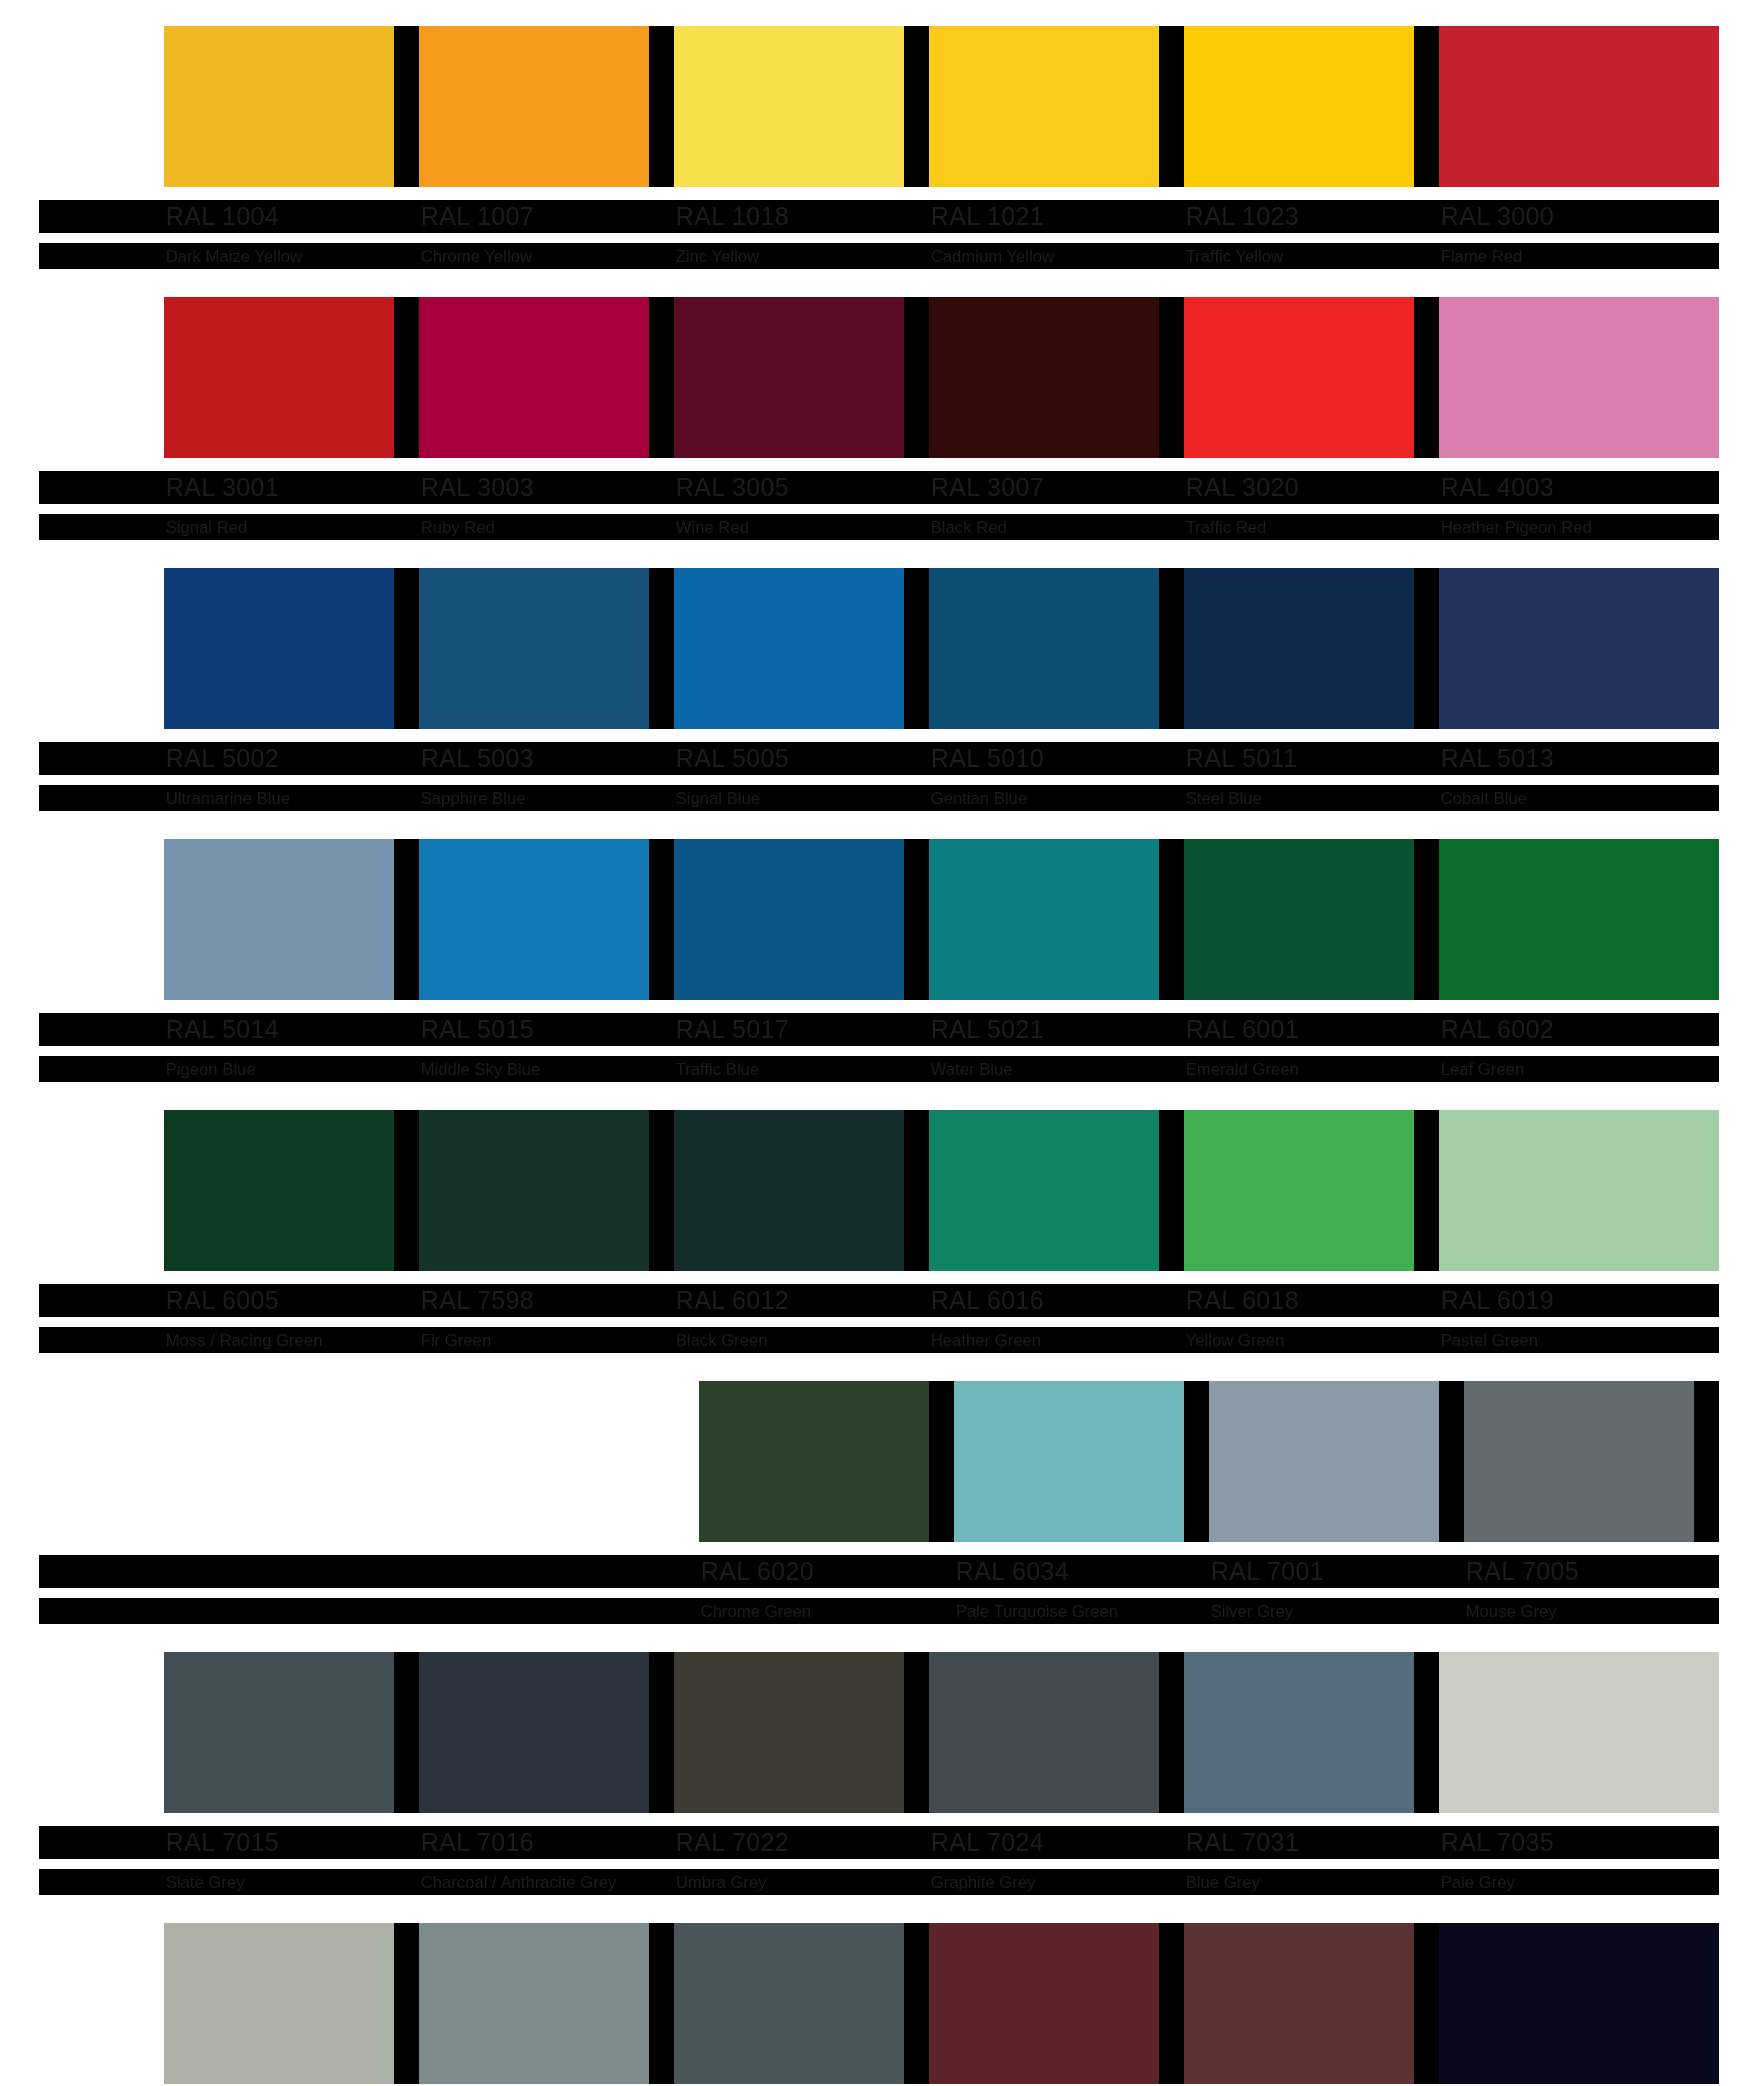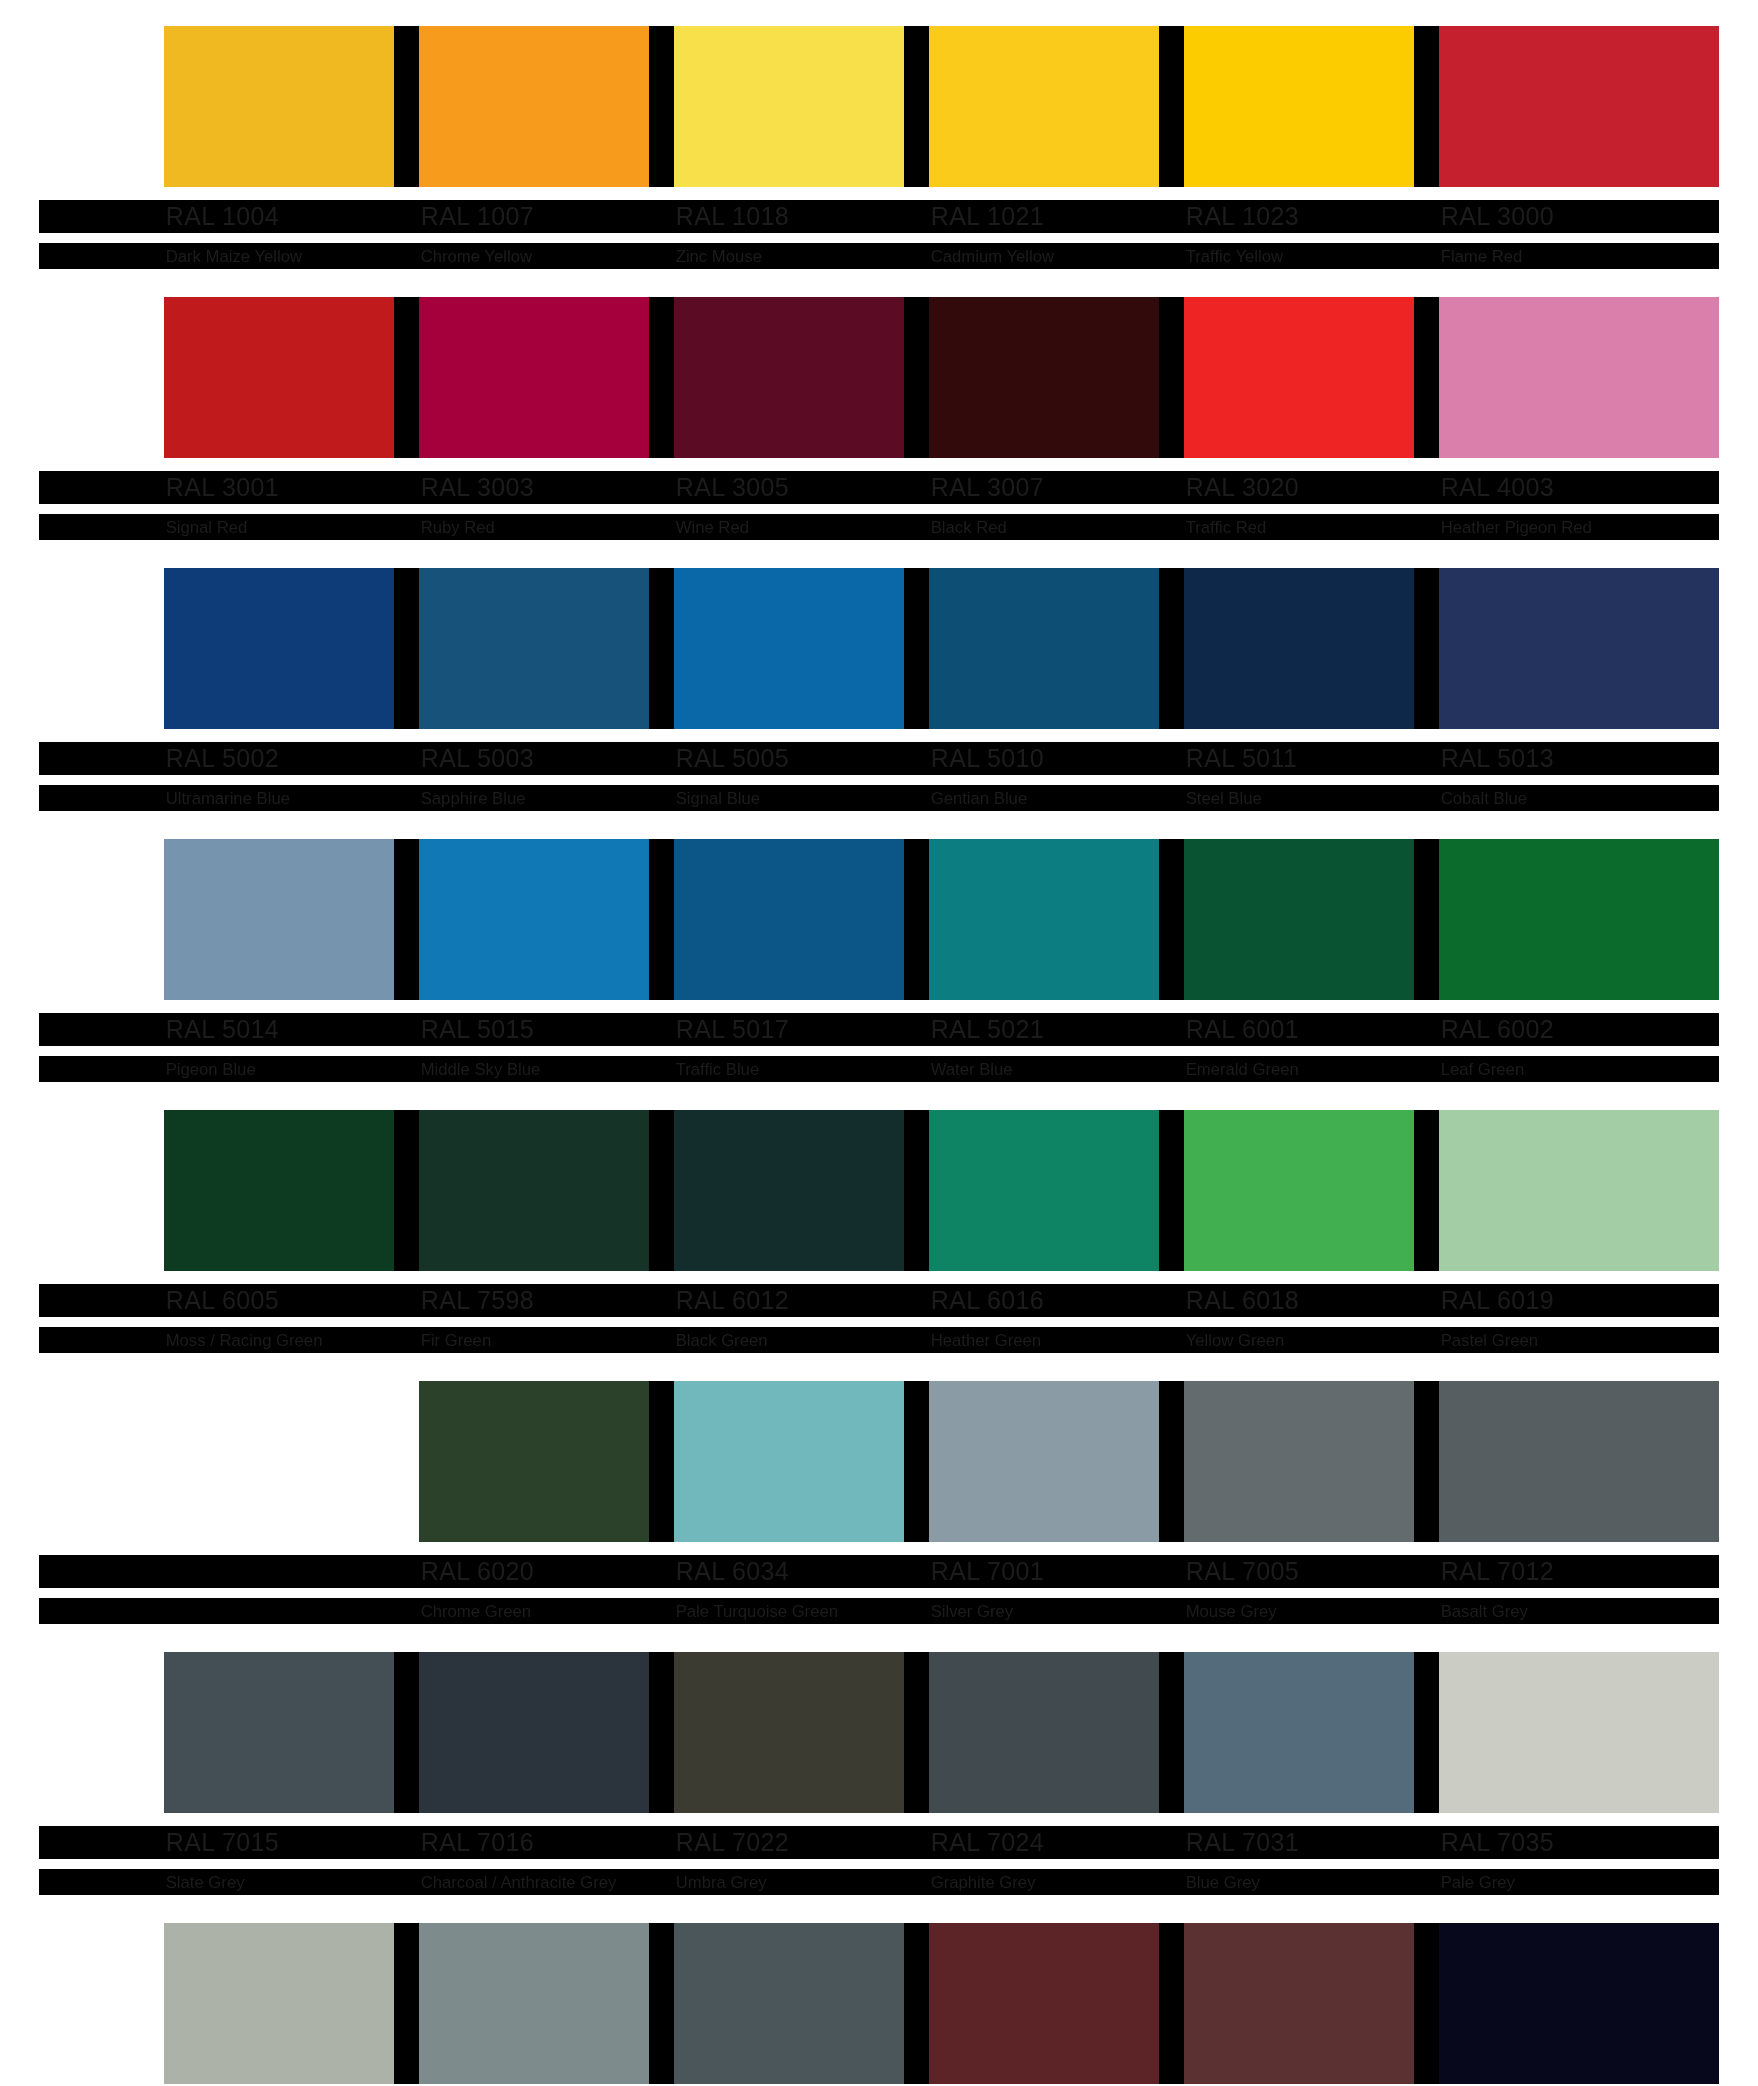--- a/index.html
+++ b/index.html
@@ -109,21 +109,21 @@
         <div class="cell">
           <div class="swatch" style="background: rgb(247, 155, 29);"></div>
           <div class="sep"></div>
           <div class="label-code">RAL 1007</div>
           <div class="label-name">Chrome Yellow</div>
         </div>
         <div class="cell">
           <div class="swatch" style="background: rgb(248, 224, 75);"></div>
           <div class="sep"></div>
           <div class="label-code">RAL 1018</div>
-          <div class="label-name">Zinc Mouse</div>
+          <div class="label-name">Zinc Yellow</div>
         </div>
         <div class="cell">
           <div class="swatch" style="background: rgb(251, 203, 27);"></div>
           <div class="sep"></div>
           <div class="label-code">RAL 1021</div>
           <div class="label-name">Cadmium Yellow</div>
         </div>
         <div class="cell">
           <div class="swatch" style="background: rgb(252, 203, 0);"></div>
           <div class="sep"></div>
@@ -321,25 +321,20 @@
           <div class="swatch" style="background: rgb(138, 155, 165);"></div>
           <div class="sep"></div>
           <div class="label-code">RAL 7001</div>
           <div class="label-name">Silver Grey</div>
         </div>
         <div class="cell">
           <div class="swatch" style="background: rgb(100, 107, 110);"></div>
           <div class="sep"></div>
           <div class="label-code">RAL 7005</div>
           <div class="label-name">Mouse Grey</div>
-        </div>
-        <div class="cell">
-          <div class="swatch wide" style="background: rgb(87, 94, 98);"></div>
-          <div class="label-code">RAL 7012</div>
-          <div class="label-name">Basalt Grey</div>
         </div>
       </div>
       <div class="row">
         <div class="barwrap">
           <div class="code-bar"></div>
           <div class="name-bar"></div>
         </div>
         <div class="cell">
           <div class="swatch" style="background: rgb(67, 78, 85);"></div>
           <div class="sep"></div>

